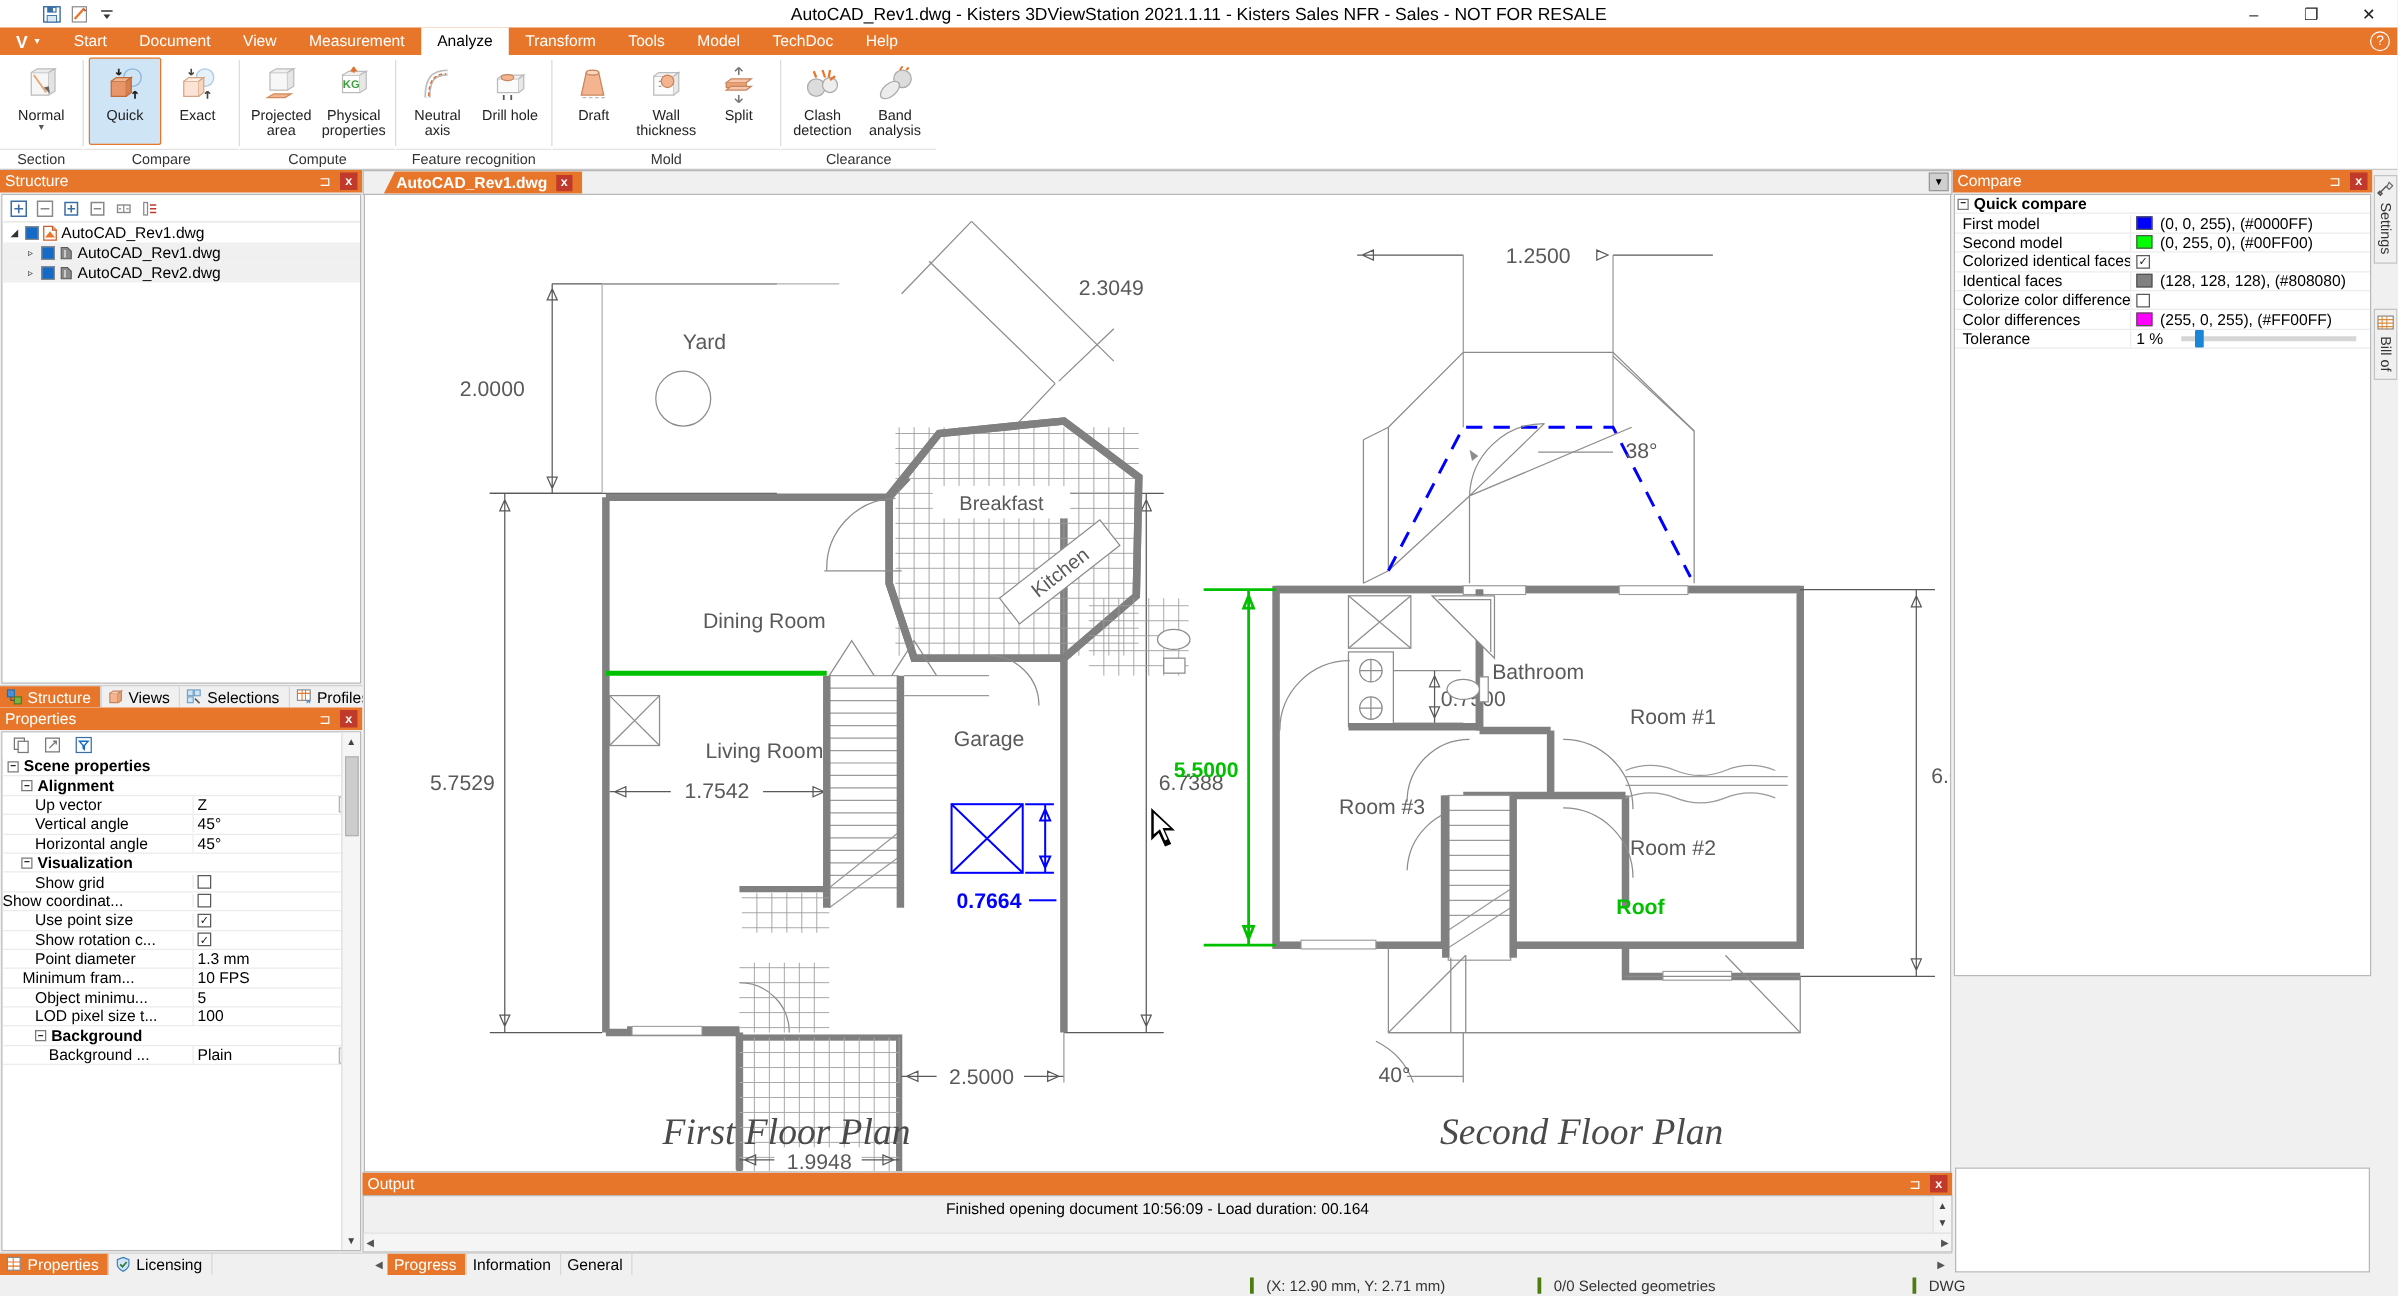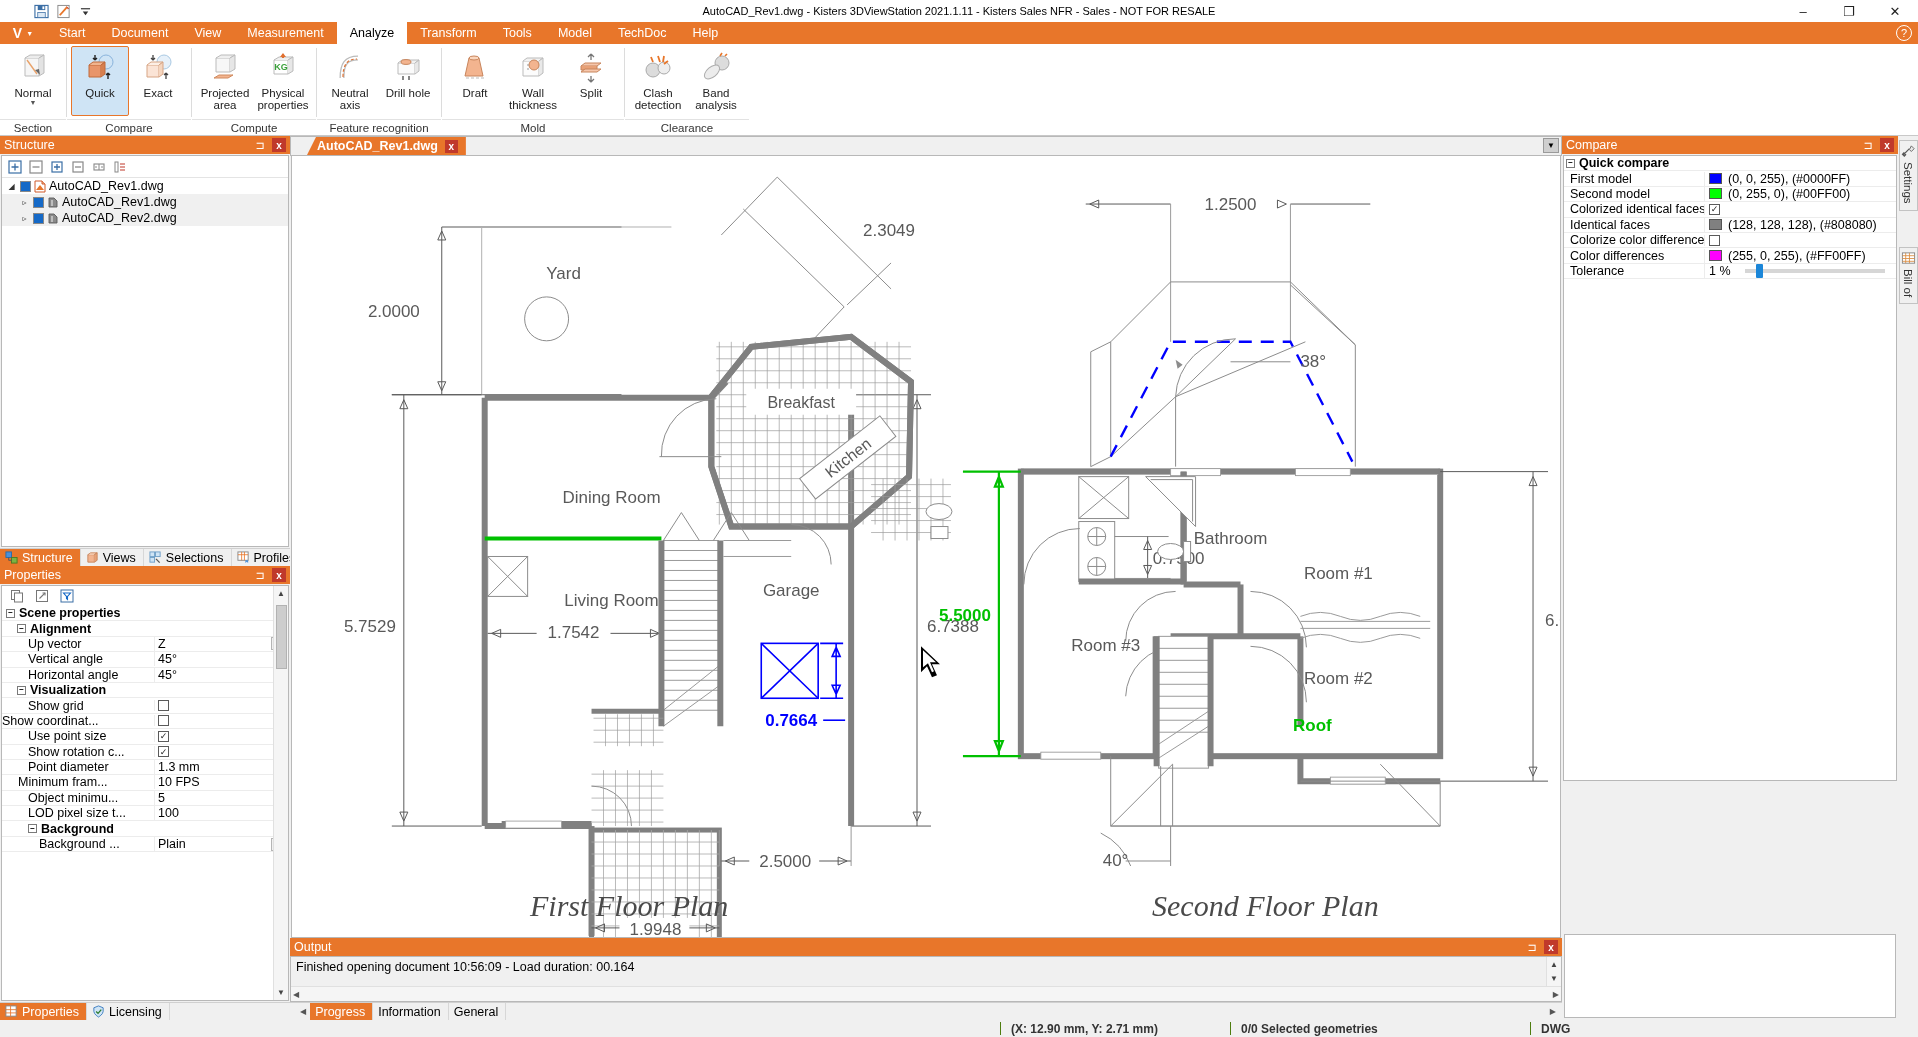--- a/index.html
+++ b/index.html
@@ -7,21 +7,21 @@
   body {
     width:1918px; height:1037px; overflow:hidden;
     font-family:"Liberation Sans", sans-serif;
     font-size:13px; color:#000; background:#f0f0f0;
     -webkit-font-smoothing:antialiased;
   }
   
   .titlebar { height:22px; background:#ffffff; display:flex; align-items:center; position:relative; }
   .qat { display:flex; align-items:center; gap:3px; padding-left:32px; }
   .qat-btn { width:19px; height:19px; display:flex; align-items:center; justify-content:center; cursor:pointer; }
-  .win-title { position:absolute; left:0; right:0; text-align:center; font-size:11px; color:#000; pointer-events:none; }
+  .win-title { position:absolute; left:0; right:0; text-align:center; font-size:14px; color:#000; pointer-events:none; }
   .win-ctl { margin-left:auto; display:flex; height:22px; z-index:2; }
   .win-ctl div { width:46px; height:22px; display:flex; align-items:center; justify-content:center; font-size:13px; color:#222; cursor:pointer; }
 
   
   .ribbon-tabs { height:22px; background:#e8762a; display:flex; align-items:stretch; position:relative; }
   .app-btn { width:46px; display:flex; align-items:center; justify-content:center; gap:4px; color:#fff; font-weight:bold; font-size:14px; cursor:pointer; }
   .app-btn .caret { font-size:7px; }
   .rtab { padding:0 13px; display:flex; align-items:center; color:#fff; font-size:12.5px; cursor:pointer; }
   .rtab.active { background:#fff; color:#000; }
   .help-icon { position:absolute; right:6px; top:3px; width:16px; height:16px; border-radius:50%; border:1.4px solid #fff; color:#fff; font-size:11px; display:flex; align-items:center; justify-content:center; cursor:pointer; }
@@ -89,27 +89,27 @@
   
   .doc-tabbar { height:20px; background:#f0f0f0; border:1px solid #b8b8b8; display:flex; align-items:flex-end; position:relative; }
   .doc-tab { height:18px; margin-left:16px; background:#e8762a; color:#fff; font-weight:bold; font-size:12.5px; display:flex; align-items:center; gap:7px; padding:0 8px 0 10px; clip-path:polygon(9px 0, 100% 0, 100% 100%, 0 100%); cursor:pointer; }
   .doc-tab .x { background:#c0392b; color:#fff; width:13px; height:13px; font-size:10px; display:flex; align-items:center; justify-content:center; }
   .doc-tab-dd { position:absolute; right:2px; bottom:2px; width:16px; height:15px; background:#cfcfcf; border:1px solid #9a9a9a; display:flex; align-items:center; justify-content:center; font-size:8px; cursor:pointer; }
   .viewer { flex:1; background:#fff; border:1px solid #b8b8b8; border-top:none; margin:0 1px; position:relative; overflow:hidden; }
   .plan-caption { position:absolute; font-style:italic; color:#4a4a4a; font-size:30px; font-family:"Liberation Serif", serif; }
 
   
   .out-body { height:46px; background:#f0f0f0; border:1px solid #b8b8b8; position:relative; }
-  .out-text { padding:3px 5px; font-size:12.5px; }
+  .out-text { padding:3px 5px; font-size:12.5px;text-align:center; }
   .out-hscroll { position:absolute; left:0; right:0; bottom:0; height:15px; background:#f5f5f5; border-top:1px solid #e0e0e0; display:flex; justify-content:space-between; align-items:center; padding:0 2px; }
   .hs-btn { font-size:8px; color:#555; cursor:pointer; }
 
   
   .statusbar { height:17px; background:#f0f0f0; display:flex; align-items:center; font-size:12px; color:#333; }
-  .sb-cell { padding:0 10px; border-left:1px solid #4d7c0f; height:13px; display:flex; align-items:center;font-weight:bold; }
+  .sb-cell { padding:0 10px; border-left:3px solid #4d7c0f; height:13px; display:flex; align-items:center; }
 
   
   .vtabs { width:20px; background:#f0f0f0; display:flex; flex-direction:column; gap:6px; padding-top:4px; align-items:center; }
   .vtab { width:19px; background:#f0f0f0; border:1px solid #c3c3c3; display:flex; flex-direction:column; align-items:center; padding:3px 0 6px 0; cursor:pointer; }
   .vtab .vtxt { writing-mode:vertical-rl; font-size:11.5px; color:#333; margin-top:3px; }
 
   
   .cmp-row { height:15.4px; display:flex; align-items:center; font-size:12.5px; border-bottom:1px solid #ececec; }
   .cmp-name { width:140px; padding-left:6px; white-space:nowrap; overflow:hidden; }
   .cmp-val { flex:1; display:flex; align-items:center; gap:6px; border-left:1px solid #ececec; padding-left:4px; }

